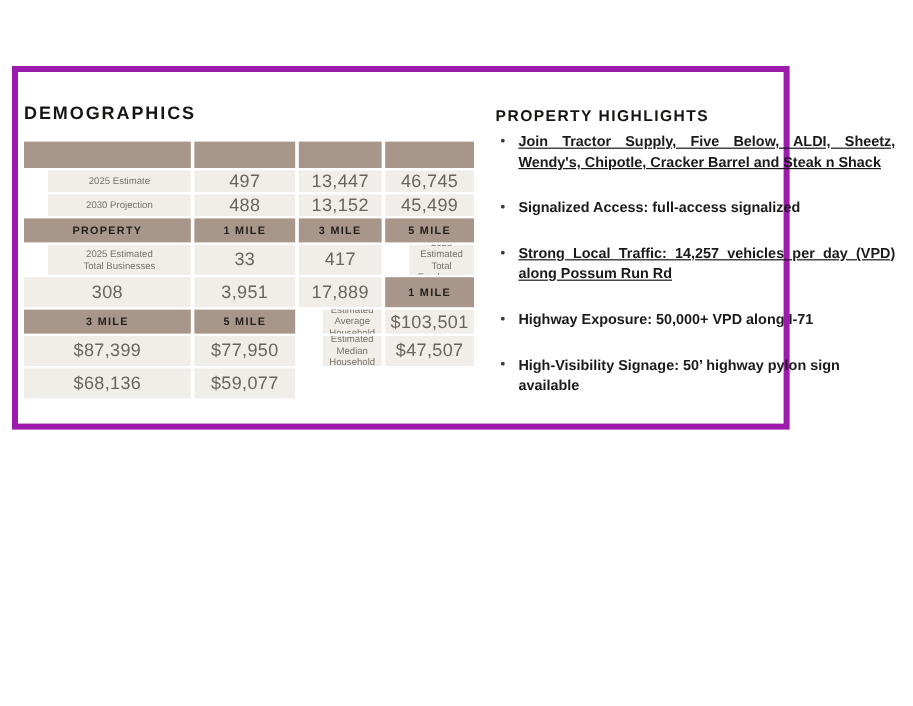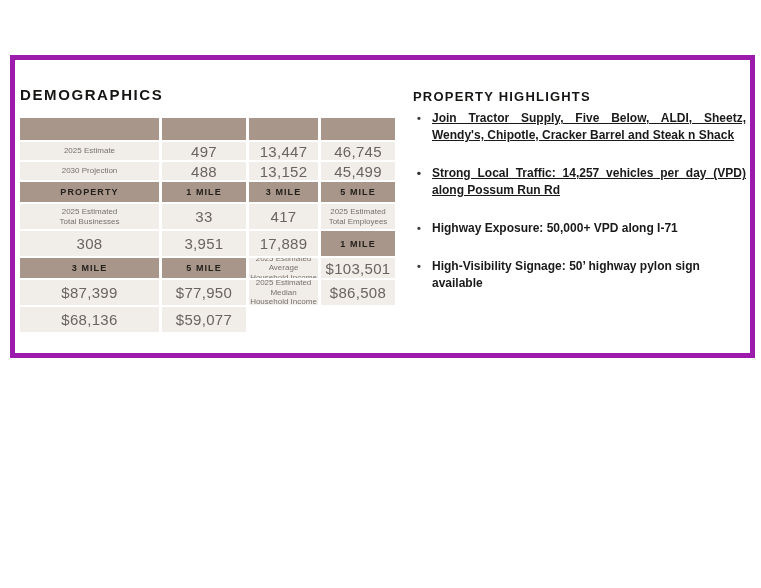--- a/index.html
+++ b/index.html
@@ -12,21 +12,21 @@
     --title-text:#161513;
     --bullet-text:#1A1A1A;
   }
   html,body{margin:0;padding:0;}
   body{
     width:761px;height:588px;background:#ffffff;
     font-family:"Liberation Sans", sans-serif;
     position:relative;overflow:hidden;
   }
   .frame{
-    position:absolute;left:10px;top:55px;width:745px;height:303px;
+    position:absolute;left:10px;top:55px;width:648px;height:303px;
     border:5px solid var(--frame-border);box-sizing:border-box;background:#ffffff;
   }
   .frame-inner{position:relative;width:100%;height:100%;}
 
   
   .demo-title{
     position:absolute;left:5px;top:26px;margin:0;
     font-size:15px;font-weight:bold;letter-spacing:1.6px;color:var(--title-text);
   }
   .demo-table{
@@ -39,21 +39,21 @@
   .cell{
     display:flex;align-items:center;justify-content:center;
     flex-direction:column;text-align:center;overflow:hidden;
   }
   .cell.head{
     background:var(--th-bg);color:var(--header-text);
     font-size:9px;font-weight:bold;letter-spacing:1.1px;
   }
   .cell.label{
     background:var(--row-bg);color:var(--label-text);
-    font-size:8px;line-height:9.5px;
+    font-size:8px;line-height:9.5px;margin-left:20px;
   }
   .cell.val{
     background:var(--row-bg);color:var(--value-text);
     font-size:15px;letter-spacing:0.3px;
   }
 
   
   .highlights{
     position:absolute;left:398px;top:29px;width:333px;
   }
@@ -183,39 +183,40 @@
         </div>
       <div class="cell val">
           <span>$77,950</span>
         </div>
 
       <div class="cell label">
         <span>2025 Estimated Median</span>
         <span>Household Income</span>
       </div>
       <div class="cell val">
-          <span>$86,508</span>
+          <span>$47,507</span>
         </div>
       <div class="cell val">
           <span>$68,136</span>
         </div>
       <div class="cell val">
           <span>$59,077</span>
         </div>
     </div>
 
     <div class="highlights">
       <h2 class="hl-title">PROPERTY HIGHLIGHTS</h2>
       <ul class="hl-list">
         <li class="hl-item justify">
           <span class="dot">•</span>
           <span class="txt">Join Tractor Supply, Five Below, ALDI, Sheetz, Wendy's, Chipotle, Cracker Barrel and Steak n Shack</span>
         </li>
         <li class="hl-item">
           <span class="dot">•</span>
+          <span class="txt">Signalized Access: full-access signalized</span>
         </li>
         <li class="hl-item justify">
           <span class="dot">•</span>
           <span class="txt">Strong Local Traffic: 14,257 vehicles per day (VPD) along Possum Run Rd</span>
         </li>
         <li class="hl-item">
           <span class="dot">•</span>
           <span class="txt">Highway Exposure: 50,000+ VPD along I-71</span>
         </li>
         <li class="hl-item">

